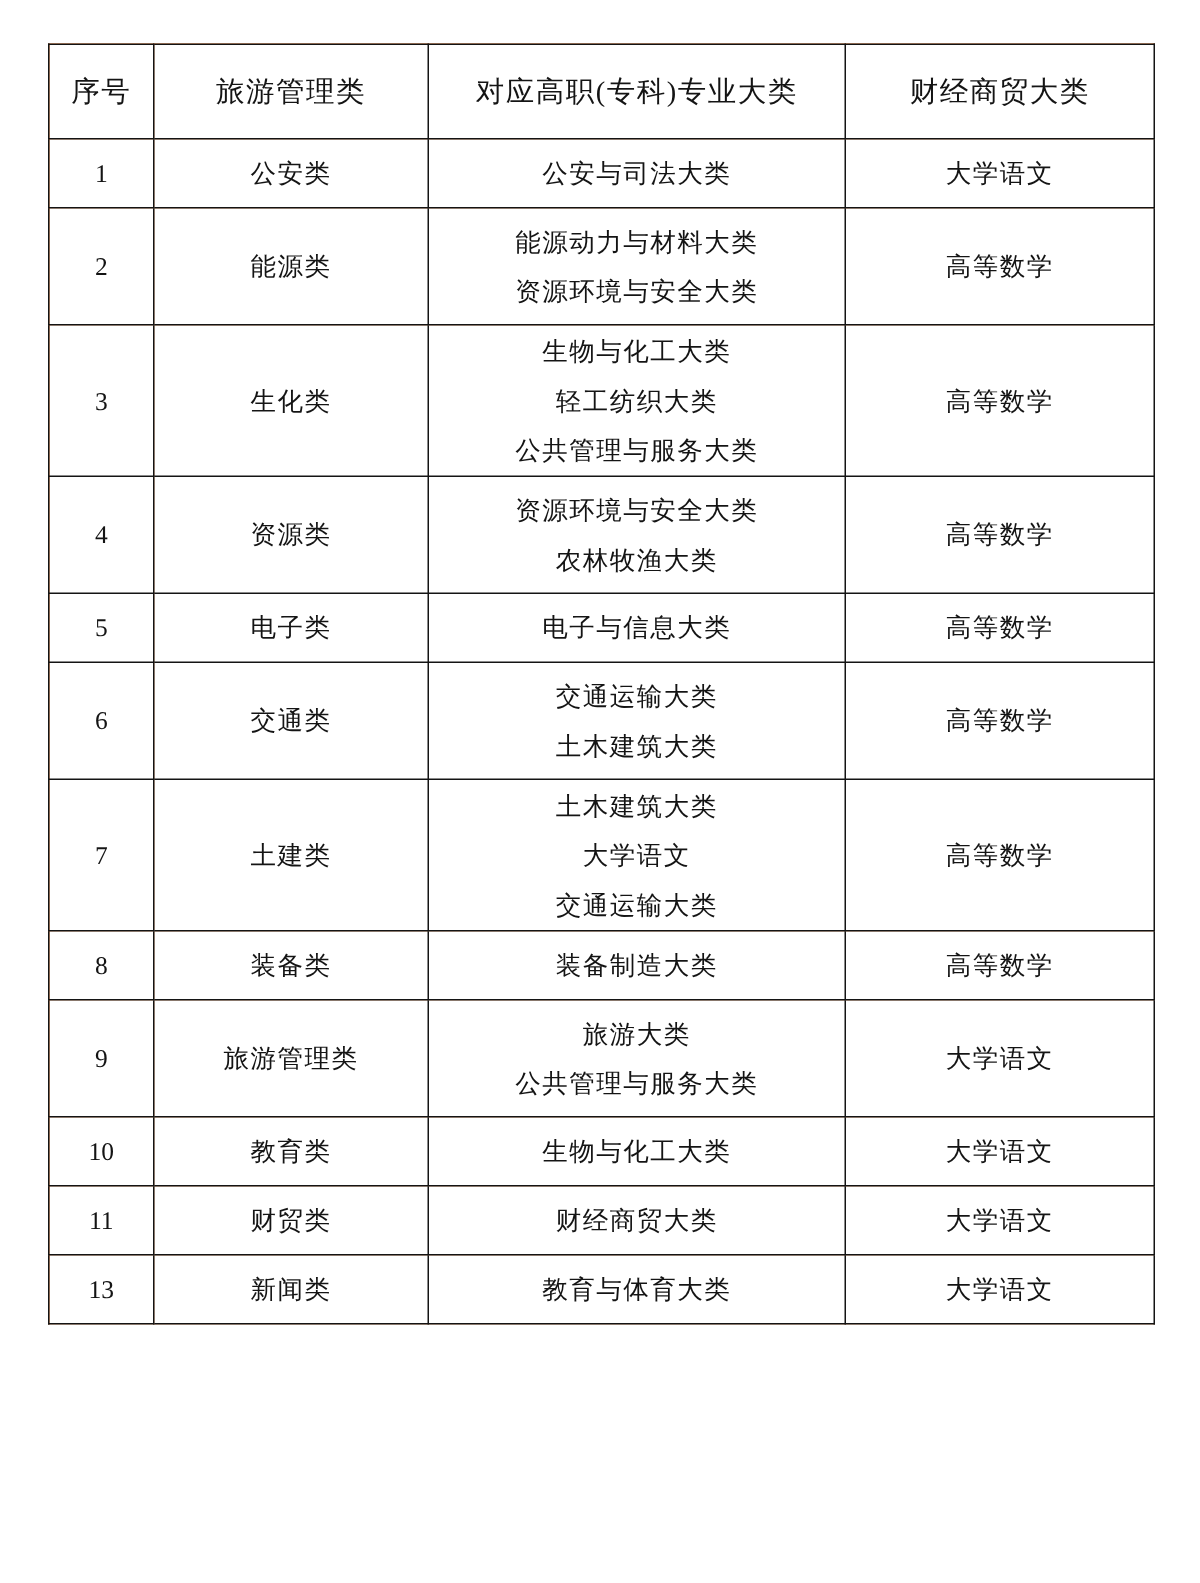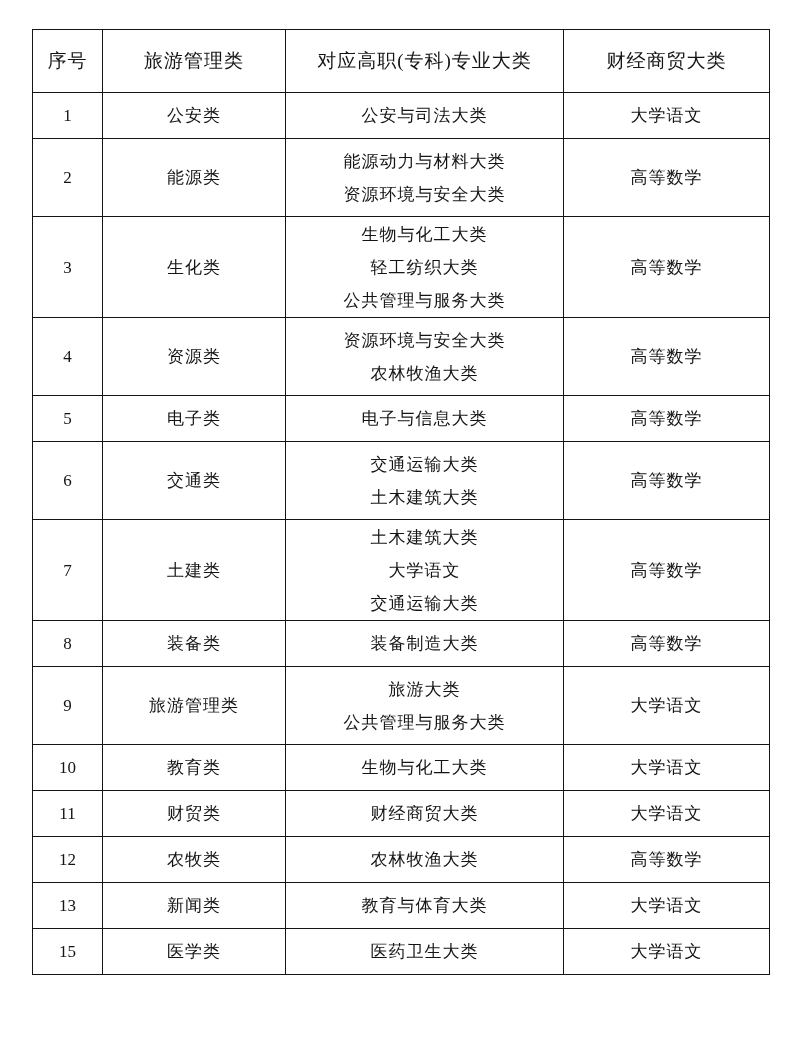--- a/index.html
+++ b/index.html
@@ -235,55 +235,27 @@
           </td>
           <td class="vocational-cell">
             <div class="cell-line">财经商贸大类</div>
           </td>
           <td class="subject-cell">
             <div class="cell-line">大学语文</div>
           </td>
         </tr>
         <tr class="lines-1">
           <td class="seq-cell">
-            <div class="cell-line">12</div>
-          </td>
-          <td class="undergrad-cell">
-            <div class="cell-line">农牧类</div>
-          </td>
-          <td class="vocational-cell">
-            <div class="cell-line">农林牧渔大类</div>
-          </td>
-          <td class="subject-cell">
-            <div class="cell-line">高等数学</div>
-          </td>
-        </tr>
-        <tr class="lines-1">
-          <td class="seq-cell">
             <div class="cell-line">13</div>
           </td>
           <td class="undergrad-cell">
             <div class="cell-line">新闻类</div>
           </td>
           <td class="vocational-cell">
             <div class="cell-line">教育与体育大类</div>
-          </td>
-          <td class="subject-cell">
-            <div class="cell-line">大学语文</div>
-          </td>
-        </tr>
-        <tr class="lines-1">
-          <td class="seq-cell">
-            <div class="cell-line">15</div>
-          </td>
-          <td class="undergrad-cell">
-            <div class="cell-line">医学类</div>
-          </td>
-          <td class="vocational-cell">
-            <div class="cell-line">医药卫生大类</div>
           </td>
           <td class="subject-cell">
             <div class="cell-line">大学语文</div>
           </td>
         </tr>
       </tbody>
   </table>
 </div>
 
 </body></html>

